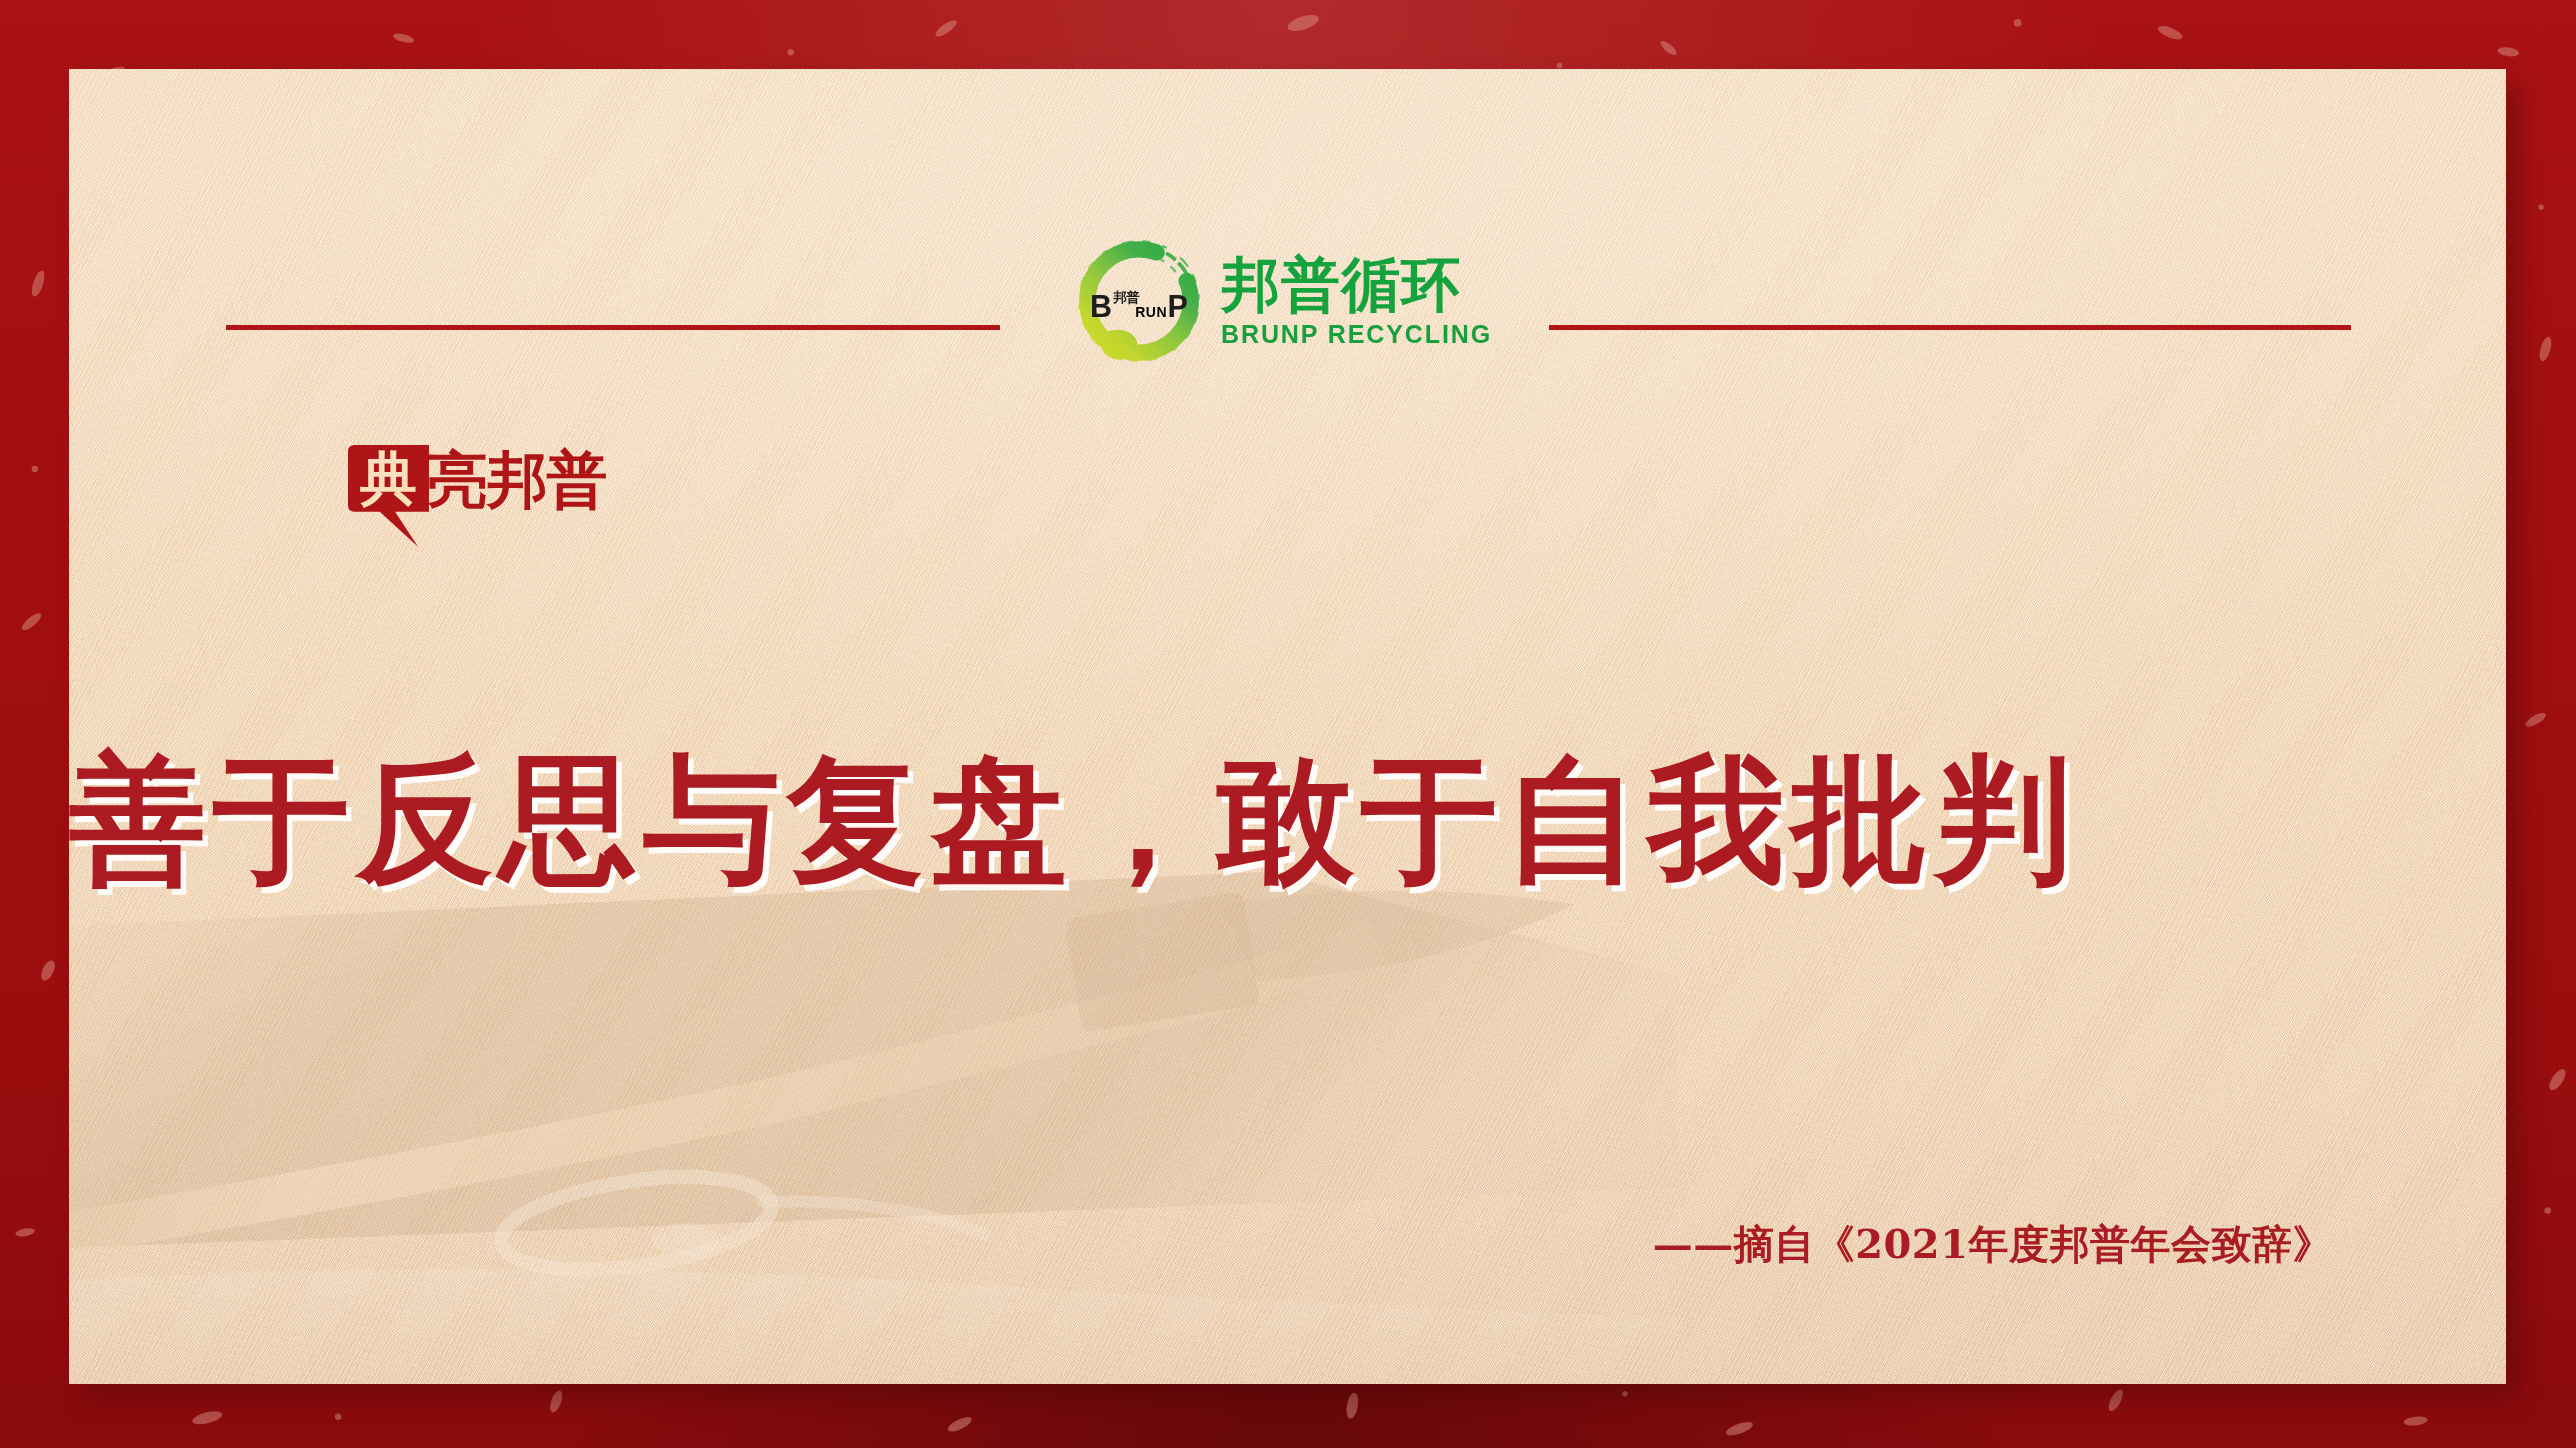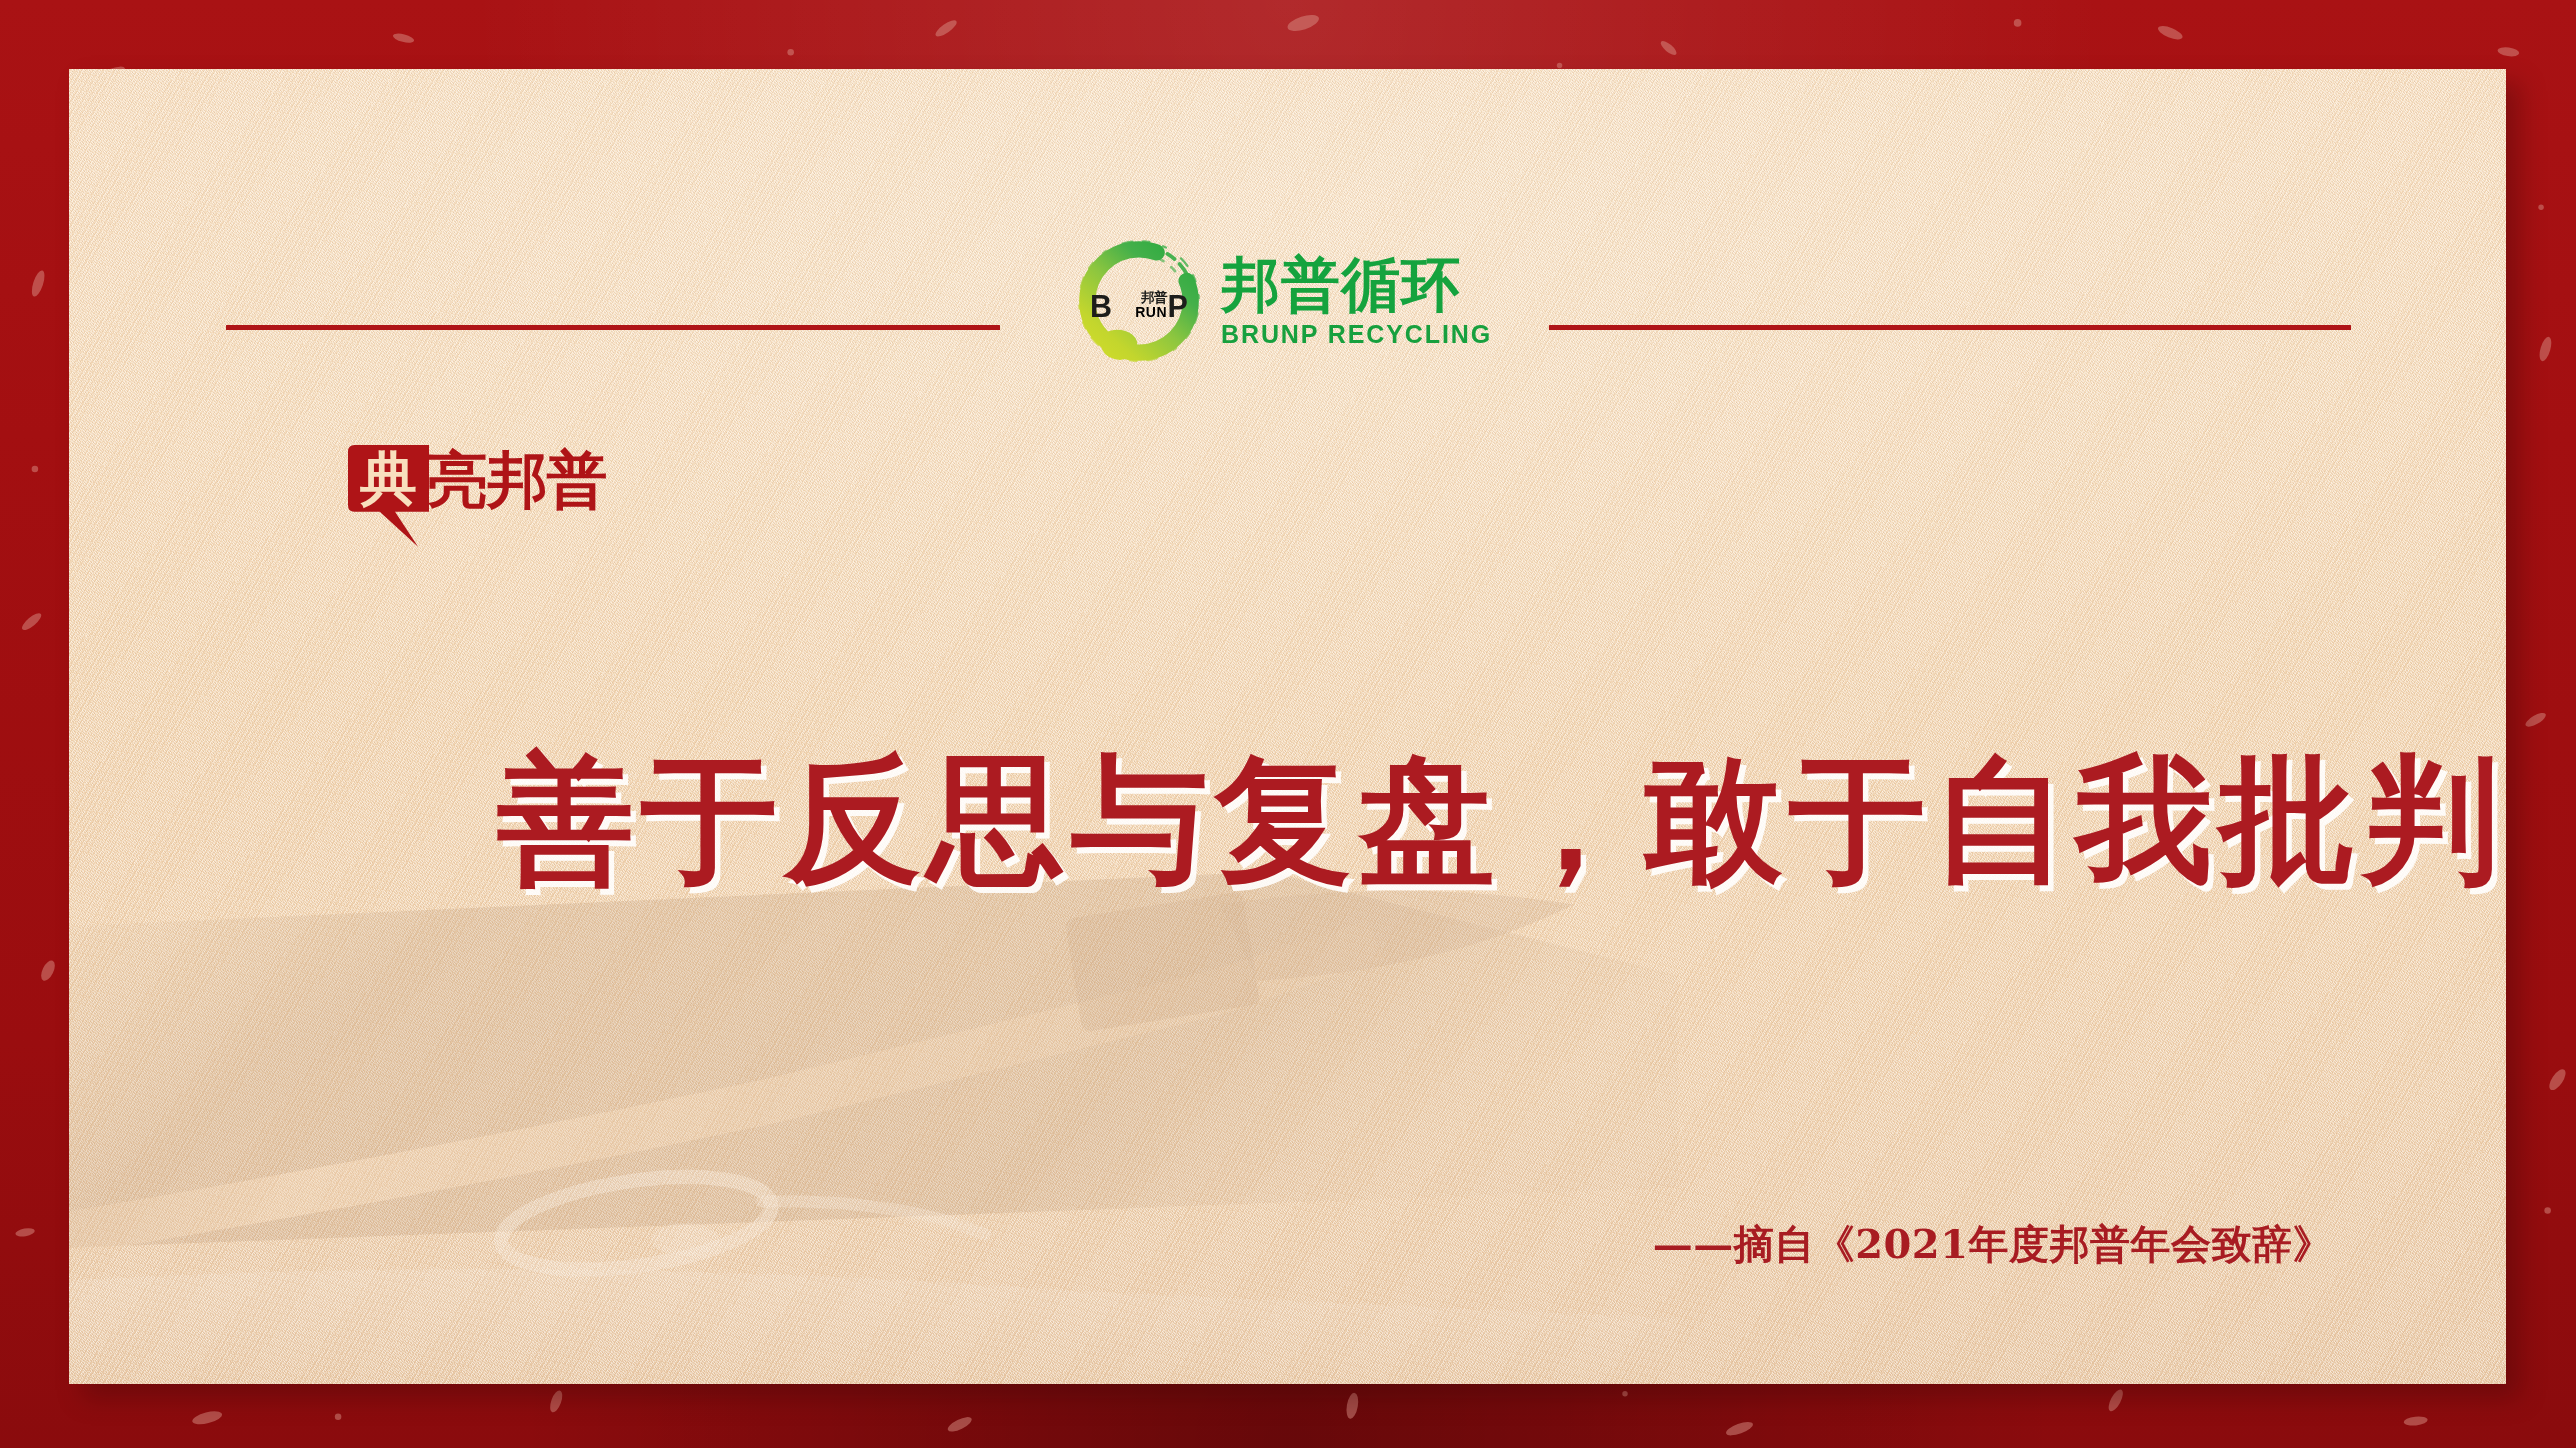--- a/index.html
+++ b/index.html
@@ -98,21 +98,21 @@
   }
   #badge .rest{
     font-family:"DejaVu Sans","Liberation Sans",sans-serif;
     font-weight:700;font-size:61px;color:#AF1417;line-height:1.16;
     letter-spacing:-1.1px;margin-left:-2.2px;
   }
 
   
   #headline{
     position:absolute;left:0;right:0;top:581px;
-    text-align:right;
+    text-align:left;
     font-family:"DejaVu Sans","Liberation Sans",sans-serif;
     font-weight:700;
     font-size:137px;
     line-height:1.14;
     color:#AC1B21;
     letter-spacing:6.5px;
     text-shadow:5.5px 5.5px 0 rgba(255,255,255,.88);
     white-space:nowrap;
   }
 
@@ -238,21 +238,21 @@
 
                 <path d="M104 22 Q120 14 136 24 L132 33 Q118 26 106 32 Z" fill="#fff"></path>
               </mask>
             </defs>
             <rect width="250" height="250" fill="url(#ringGrad)" mask="url(#brushMask)"></rect>
           </svg>
 
           
           <div style="position:absolute;left:0;top:51px;width:136px;height:35px;display:flex;align-items:flex-end;justify-content:center;">
             <span style="font-family:'Liberation Sans',sans-serif;font-weight:700;font-size:30.5px;color:#1d1d1b;line-height:.82;">B</span>
-            <span style="display:flex;flex-direction:column;align-items:flex-end;margin-left:1.1px;">
+            <span style="display:flex;flex-direction:column;align-items:flex-start;margin-left:1.1px;">
               <span style="font-family:'DejaVu Sans',sans-serif;font-weight:700;font-size:13.6px;color:#1d1d1b;line-height:1;letter-spacing:-0.5px;">邦普</span>
               <span style="font-family:'Liberation Sans',sans-serif;font-weight:700;font-size:14px;color:#000000;line-height:1;letter-spacing:0.5px;margin-left:22px;">RUN</span>
             </span>
             <span style="font-family:'Liberation Sans',sans-serif;font-weight:700;font-size:30.5px;color:#1d1d1b;line-height:.82;margin-left:0.5px;">P</span>
           </div>
         </div>
 
         <div class="wordmark">
           <span class="brand-cn">邦普循环</span>
           <span class="brand-en">BRUNP RECYCLING</span>

